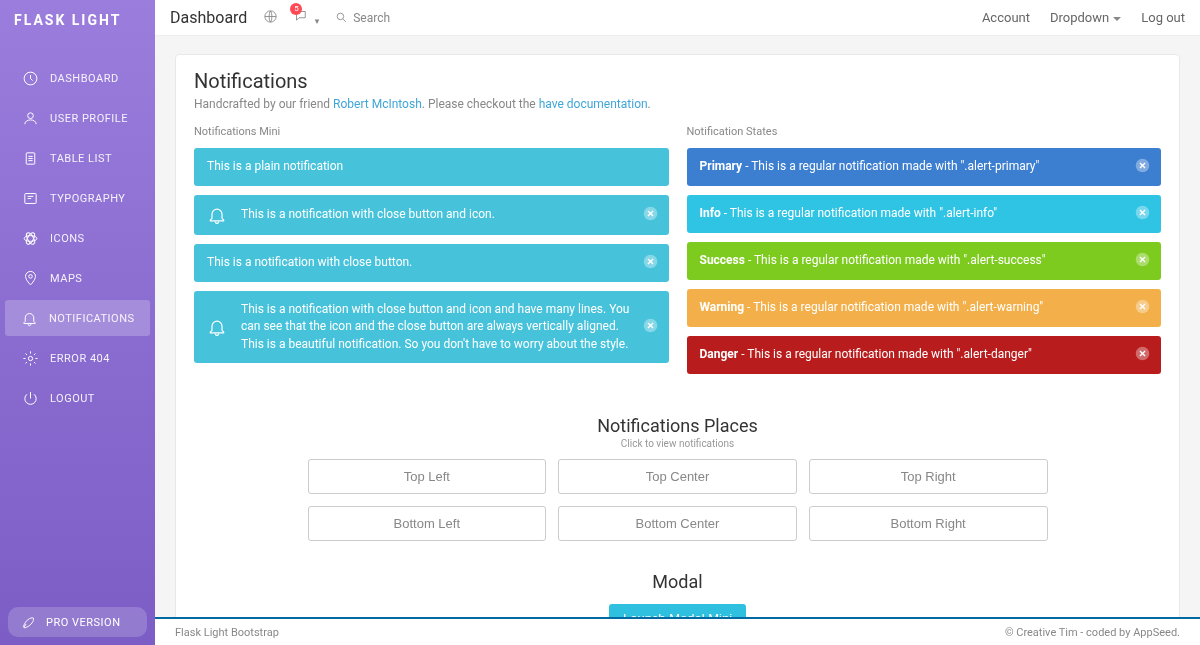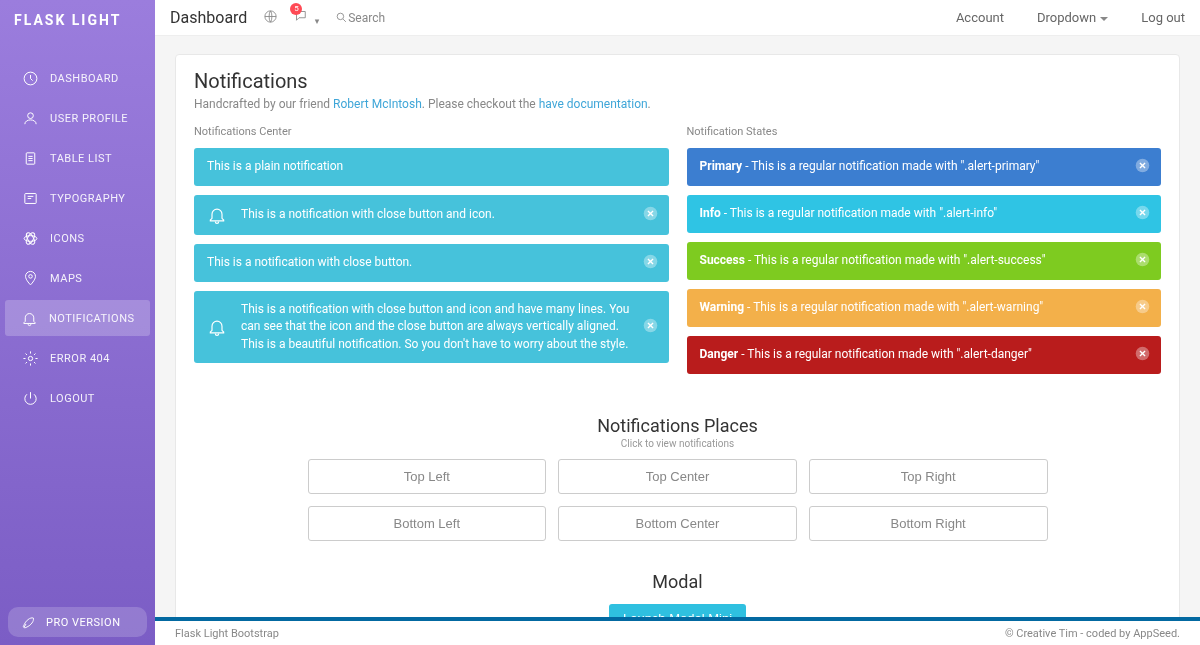--- a/index.html
+++ b/index.html
@@ -17,23 +17,23 @@
 .pro-btn { display: flex; align-items: center; gap: 10px; padding: 7px 12px; background: rgba(255,255,255,0.18); border-radius: 10px; cursor: pointer; font-size: 11px; letter-spacing: 0.5px; }
 .pro-btn svg { width: 16px; height: 16px; stroke: #fff; fill: none; stroke-width: 1.4; }
 
 
 .topbar { position: absolute; left: 155px; top: 0; right: 0; height: 36px; background: #fff; border-bottom: 1px solid #eee; display: flex; align-items: center; padding: 0 15px; }
 .topbar-left { display: flex; align-items: center; gap: 16px; }
 .topbar-title { font-size: 16px; color: #333; }
 .topbar-icon { position: relative; cursor: pointer; color: #888; }
 .topbar-icon svg { width: 15px; height: 15px; stroke: #888; fill: none; stroke-width: 1.4; }
 .badge-count { position: absolute; top: -6px; left: -4px; background: #ff4a55; color: #fff; border-radius: 50%; width: 12px; height: 12px; font-size: 8px; display: flex; align-items: center; justify-content: center; }
-.search-wrap { display: flex; align-items: center; color: #888; font-size: 12px; cursor: pointer; }
+.search-wrap { display: flex; align-items: center; gap: 5px; color: #888; font-size: 12px; cursor: pointer; }
 .search-wrap svg { width: 13px; height: 13px; stroke: #888; fill: none; stroke-width: 1.6; }
-.topbar-right { margin-left: auto; display: flex; gap: 33px; align-items: center; font-size: 13px; color: #666; }
+.topbar-right { margin-left: auto; display: flex; gap: 20px; align-items: center; font-size: 13px; color: #666; }
 .topbar-right .link { cursor: pointer; }
 .dd::after { content: ""; display: inline-block; margin-left: 4px; border-top: 4px solid #888; border-left: 4px solid transparent; border-right: 4px solid transparent; vertical-align: middle; }
 
 
 .main { position: absolute; left: 155px; top: 36px; right: 0; bottom: 28px; overflow-y: auto; padding: 18px 20px 5px 20px; }
 .card { background: #fff; border: 1px solid #e8e8e8; border-radius: 4px; padding: 14px 18px 22px 18px; }
 .card h1 { font-size: 20px; font-weight: 400; color: #333; margin-bottom: 4px; }
 .subtitle { font-size: 12px; color: #888; }
 .subtitle a { color: #3fa6d8; text-decoration: none; }
 
@@ -59,21 +59,21 @@
 .places h2 { font-size: 18px; font-weight: 400; }
 .places-sub { font-size: 10px; color: #999; margin-top: 2px; }
 .places-grid { display: grid; grid-template-columns: repeat(3, 1fr); gap: 12px; max-width: 740px; margin: 10px auto 0; }
 .place-btn { background: #fff; border: 1px solid #ccc; border-radius: 3px; padding: 9px 0; color: #888; font-size: 13px; cursor: pointer; }
 
 .modal-sect { text-align: center; margin-top: 30px; }
 .modal-sect h2 { font-size: 18px; font-weight: 400; margin-bottom: 12px; }
 .launch-btn { background: #2fc0e0; color: #fff; border: none; border-radius: 3px; padding: 7px 14px; font-size: 13px; cursor: pointer; }
 
 
-.footer { position: absolute; left: 155px; right: 0; bottom: 0; height: 28px; background: #fff; border-top: 4px solid #0369a1; display: flex; align-items: center; padding: 0 20px; font-size: 11px; color: #888; justify-content: space-between; }
+.footer { position: absolute; left: 155px; right: 0; bottom: 0; height: 28px; background: #fff; border-top: 2px solid #0369a1; display: flex; align-items: center; padding: 0 20px; font-size: 11px; color: #888; justify-content: space-between; }
 </style>
 </head>
 <body>
 
 <svg width="0" height="0" style="position:absolute">
   <symbol id="svg-close" viewBox="0 0 20 20">
       <circle cx="10" cy="10" r="8" fill="rgba(255,255,255,0.35)"></circle>
       <path d="M7 7l6 6M13 7l-6 6" stroke="#fff" stroke-width="1.6" fill="none"></path>
     </symbol>
   <symbol id="svg-bell" viewBox="0 0 24 24">
@@ -211,21 +211,21 @@
 <main class="main">
   <div class="card">
     <h1>Notifications</h1>
     <p class="subtitle">
       <span>Handcrafted by our friend </span><a>Robert McIntosh</a><span>. Please checkout the </span><a>have documentation</a><span>.</span>
     </p>
 
     <div class="cols">
 
       <div class="col">
-        <div class="col-head">Notifications Center</div>
+        <div class="col-head">Notifications Mini</div>
         <div class="alert alert-state">
           <span class="alert-text">This is a plain notification</span>
         </div>
         <div class="alert alert-state">
           <span class="bell"><svg>
                 <use href="#svg-bell"></use>
               </svg></span>
           <span class="alert-text">This is a notification with close button and icon.</span>
           <span class="close-btn"><svg>
                 <use href="#svg-close"></use>

